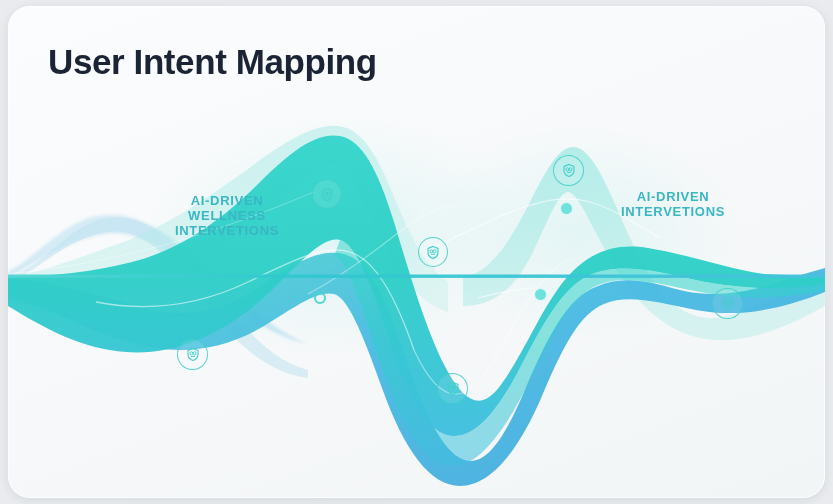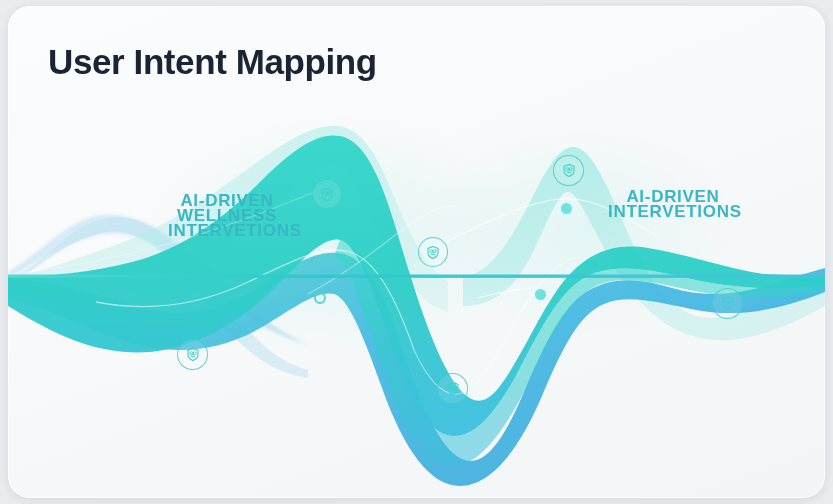--- a/index.html
+++ b/index.html
@@ -50,21 +50,21 @@
     left: 0;
     top: 0;
     width: 817px;
     height: 492px;
   }
   .viz svg { display: block; }
 
   
   .wave-label {
     position: absolute;
-    font-size: 17px;
+    font-size: 13px;
     font-weight: bold;
     letter-spacing: 0.7px;
     line-height: 15px;
     color: #3ab6c4;
     text-align: center;
     white-space: pre-line;
     pointer-events: none;
   }
   .label-left  { left: 160px; top: 187px; width: 118px; }
   .label-right { left: 600px; top: 183px; width: 130px; }

